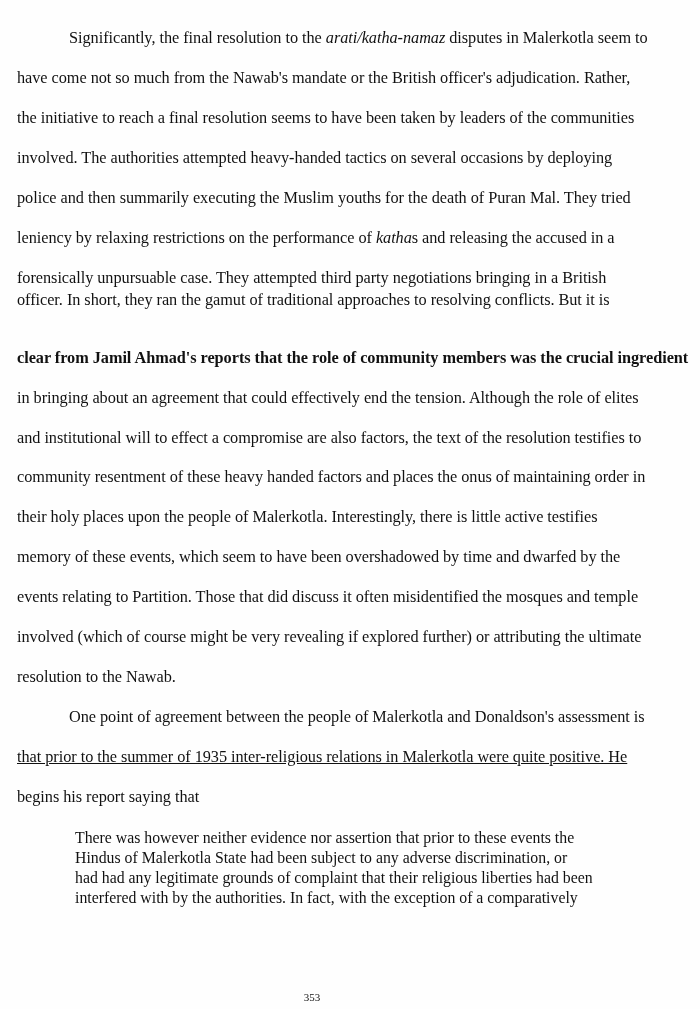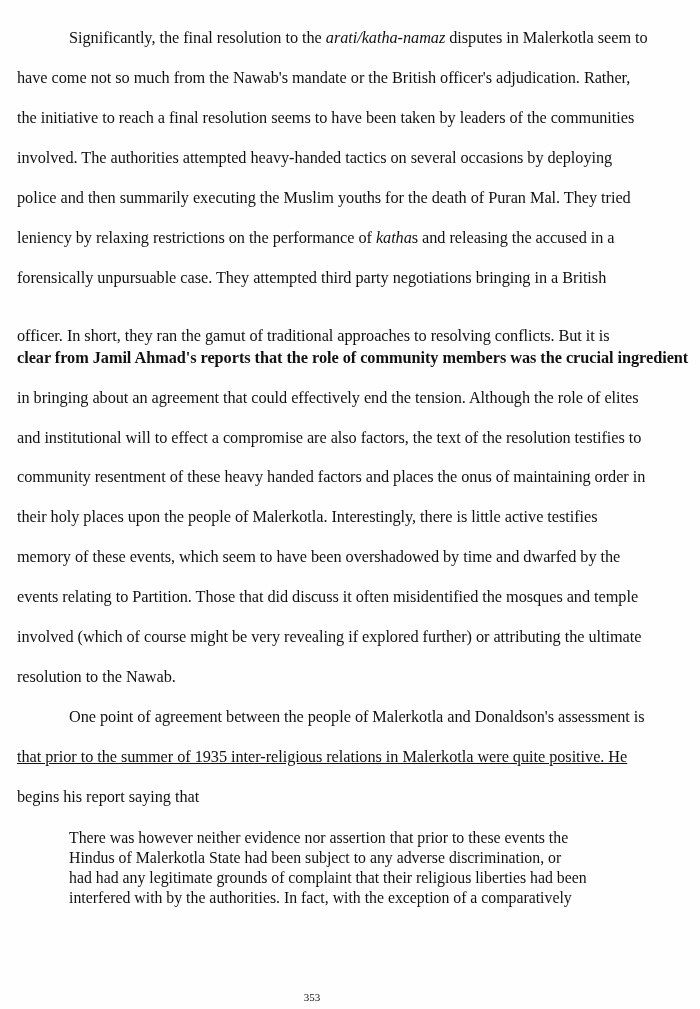--- a/index.html
+++ b/index.html
@@ -26,21 +26,21 @@
       position: absolute;
       left: 17px;
       font-size: 16.3px;
       white-space: nowrap;
       line-height: 20px;
       letter-spacing: -0.05px;
     }
     .line.indent { left: 69px; }
     .quote-line {
       position: absolute;
-      left: 69px;
+      left: 75px;
       font-size: 15.8px;
       white-space: nowrap;
       line-height: 20px;
     }
     .page-number {
       position: absolute;
       left: 0;
       width: 624px;
       text-align: center;
       top: 990px;
@@ -54,21 +54,21 @@
 
 <div class="page">
   <div id="body-text">
       <div class="line indent" style="top: 28px;"><span>Significantly, the final resolution to the </span><i>arati/katha-namaz</i><span> disputes in Malerkotla seem to</span></div>
       <div class="line" style="top: 67.95px;"><span>have come not so much from the Nawab's mandate or the British officer's adjudication.  Rather,</span></div>
       <div class="line" style="top: 107.9px;"><span>the initiative to reach a final resolution seems to have been taken by leaders of the communities</span></div>
       <div class="line" style="top: 147.85px;"><span>involved.  The authorities attempted heavy-handed tactics on several occasions by deploying</span></div>
       <div class="line" style="top: 187.8px;"><span>police and then summarily executing the Muslim youths for the death of Puran Mal.  They tried</span></div>
       <div class="line" style="top: 227.75px;"><span>leniency by relaxing restrictions on the performance of </span><i>katha</i><span>s and releasing the accused in a</span></div>
       <div class="line" style="top: 267.7px;"><span>forensically unpursuable case.  They attempted third party negotiations bringing in a British</span></div>
-      <div class="line" style="top: 326px;"><span>officer.  In short, they ran the gamut of traditional approaches to resolving conflicts.  But it is</span></div>
+      <div class="line" style="top: 290px;"><span>officer.  In short, they ran the gamut of traditional approaches to resolving conflicts.  But it is</span></div>
       <div class="line" style="top: 347.6px; font-weight: bold;"><span>clear from Jamil Ahmad's reports that the role of community members was the crucial ingredient</span></div>
       <div class="line" style="top: 387.55px;"><span>in bringing about an agreement that could effectively end the tension.  Although the role of elites</span></div>
       <div class="line" style="top: 427.5px;"><span>and institutional will to effect a compromise are also factors, the text of the resolution testifies to</span></div>
       <div class="line" style="top: 467.45px;"><span>community resentment of these heavy handed factors and places the onus of maintaining order in</span></div>
       <div class="line" style="top: 507.4px;"><span>their holy places upon the people of Malerkotla.  Interestingly, there is little active testifies</span></div>
       <div class="line" style="top: 547.35px;"><span>memory of these events, which seem to have been overshadowed by time and dwarfed by the</span></div>
       <div class="line" style="top: 587.3px;"><span>events relating to Partition.  Those that did discuss it often misidentified the mosques and temple</span></div>
       <div class="line" style="top: 627.25px;"><span>involved (which of course might be very revealing if explored further) or attributing the ultimate</span></div>
       <div class="line" style="top: 667.2px;"><span>resolution to the Nawab.</span></div>
       <div class="line indent" style="top: 707.15px;"><span>One point of agreement between the people of Malerkotla and Donaldson's assessment is</span></div>

